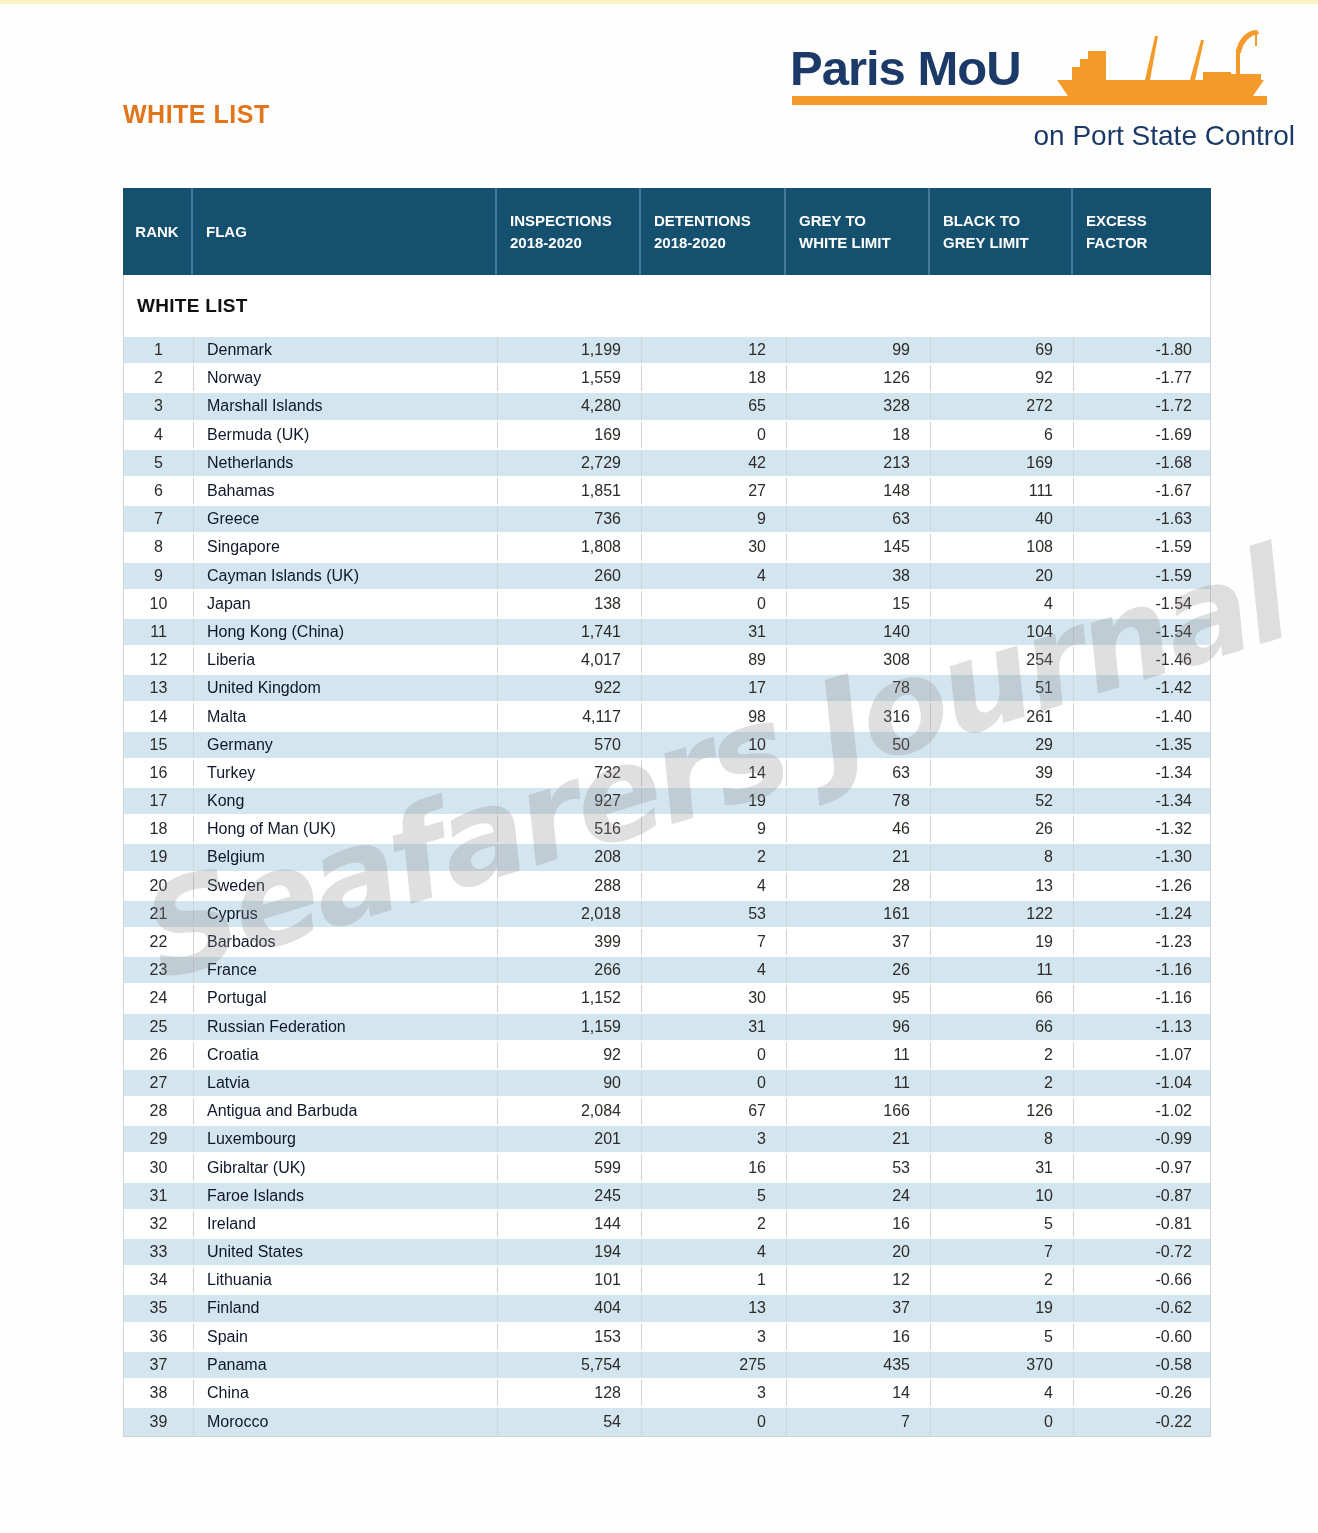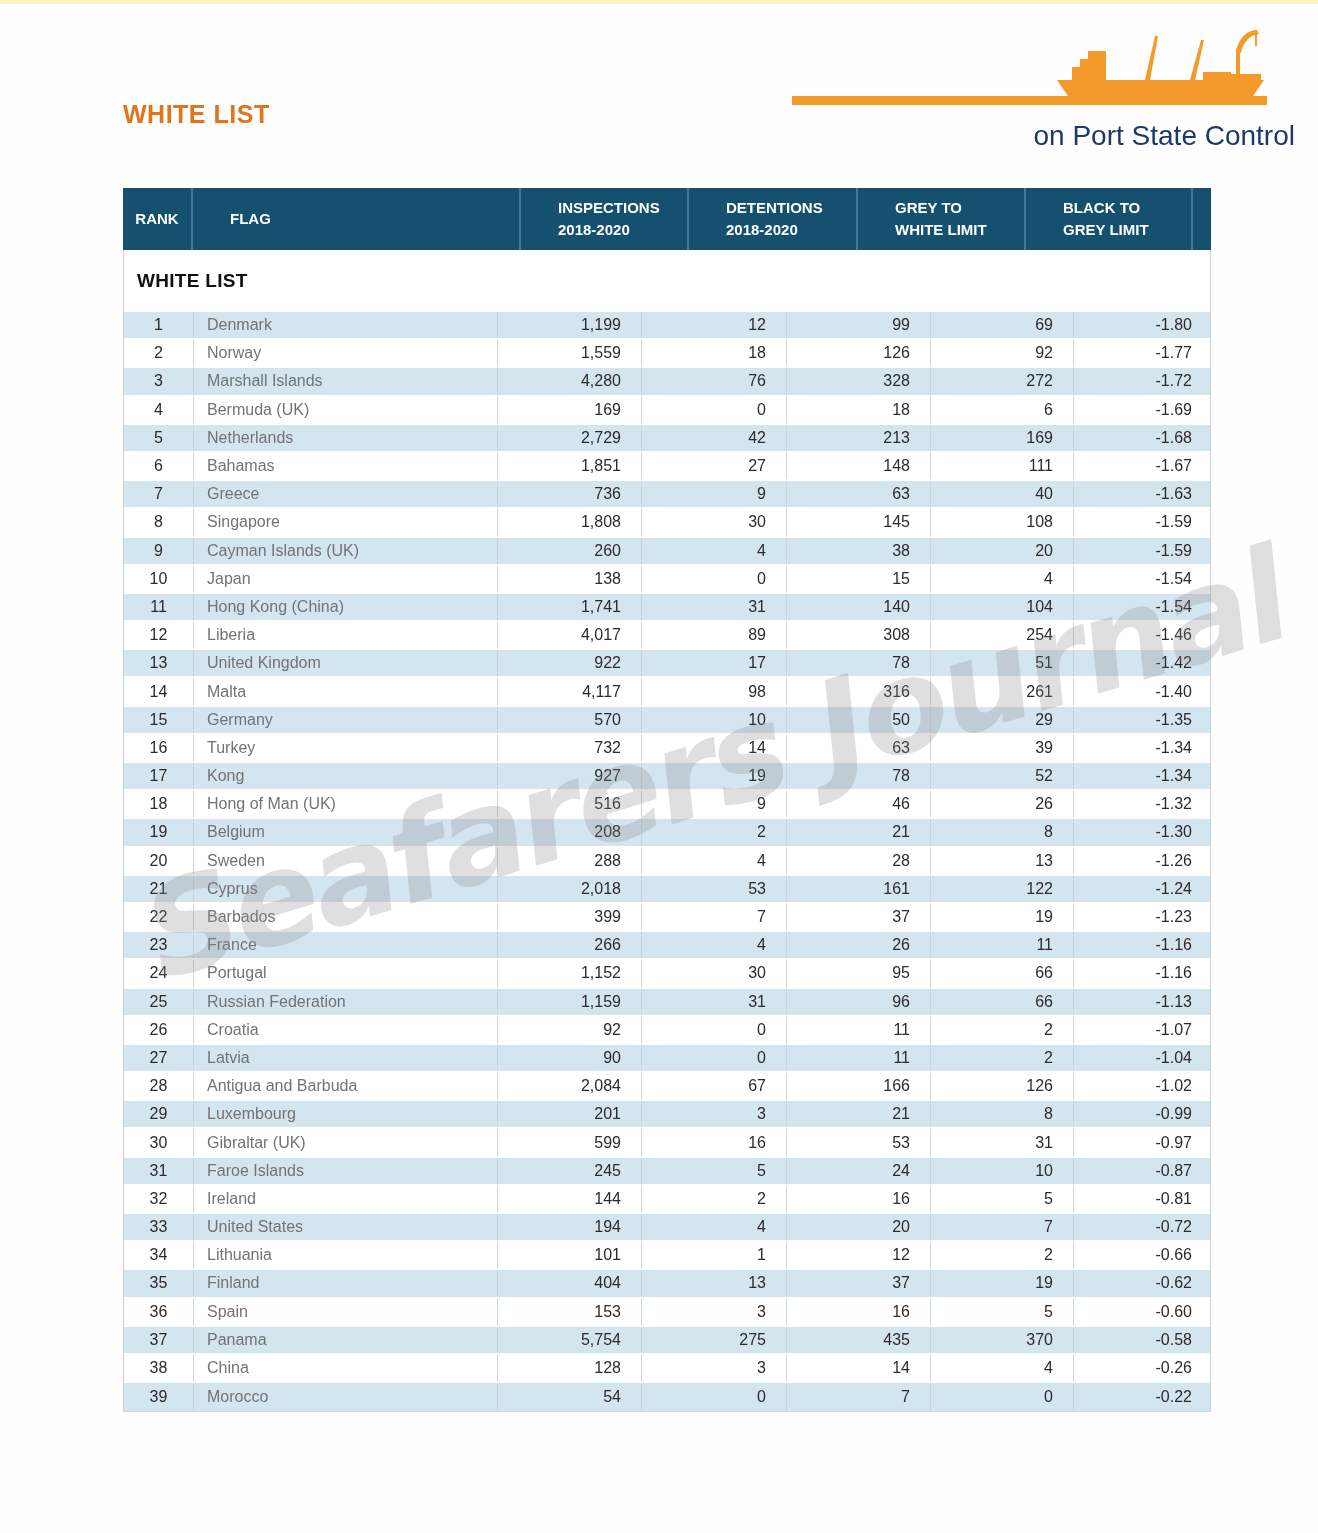--- a/index.html
+++ b/index.html
@@ -33,21 +33,21 @@
   }
   .logo-ship{ position:absolute; right:28px; top:-5px; width:212px; height:67px; }
   .logo-tagline{
     position:absolute; right:0; top:86px;
     font-size:28px; color:var(--brand-navy, #1c3a67);
   }
   
   .table{ position:absolute; left:123px; top:188px; width:1088px; }
   .thead{
     display:grid; grid-template-columns:var(--cols);
-    background:var(--header-bg, #15506f); height:62px;gap:24px;
+    background:var(--header-bg, #15506f); height:87px;
   }
   .th{
     display:flex; flex-direction:column; justify-content:center;
     color:#ffffff; font-weight:bold; font-size:15px; line-height:1.45;
     padding-left:13px; border-right:2px solid var(--header-divider, #44789a);
   }
   .th:last-child{ border-right:none; }
   .th.center{ padding-left:0; align-items:center; }
   .body-wrap{
     border-left:1px solid var(--grid-line, #ccd4d9);
@@ -65,41 +65,42 @@
   }
   .tr:last-child{ border-bottom:none; }
   .tr.alt{ background:var(--row-alt-bg, #d3e5ef); }
   .td{
     display:flex; align-items:center; font-size:16px; color:#2e2a28;
     border-right:1px solid var(--grid-line, #ccd4d9);
     white-space:nowrap; overflow:hidden;
   }
   .td:last-child{ border-right:none; }
   .td.col0{ justify-content:center; }
-  .td.col1{ justify-content:flex-start; padding-left:13px; color:#737373; }
+  .td.col1{ justify-content:flex-start; padding-left:13px; color:#0f172a; }
   .td.col2,.td.col3,.td.col4,.td.col5,.td.col6{ justify-content:flex-end; padding-right:20px; }
   
   .watermark{
     position:absolute; left:110px; top:690px; width:1210px;
     text-align:center; font-family:"DejaVu Sans", sans-serif;
     font-size:128px; font-weight:bold; font-style:italic; letter-spacing:-4px;
     color:rgba(138,138,138,0.27);
     transform:rotate(-17deg);
     pointer-events:none; white-space:nowrap; z-index:5;
   }
 </style>
 </head>
 <body>
 
 <div class="page">
   <div class="top-strip"></div>
 
   <div class="page-title">WHITE LIST</div>
 
   <div class="logo">
+    <span class="logo-brand">Paris MoU</span>
     <svg class="logo-ship" viewBox="0 0 212 67" xmlns="http://www.w3.org/2000/svg">
       <g fill="#f49a2b">
 
         <path d="M2,51 L209,51 L198,67 L13,67 Z"></path>
 
         <path d="M17,51 L17,38 L25,38 L25,30 L33,30 L33,22 L51,22 L51,51 Z"></path>
 
         <rect x="148" y="43" width="28" height="8"></rect>
 
         <polygon points="90,51 100,7 103,7 95,51"></polygon>
@@ -164,21 +165,21 @@
             <div class="td col2">1,559</div>
             <div class="td col3">18</div>
             <div class="td col4">126</div>
             <div class="td col5">92</div>
             <div class="td col6">-1.77</div>
           </div>
           <div class="tr alt">
             <div class="td col0">3</div>
             <div class="td col1">Marshall Islands</div>
             <div class="td col2">4,280</div>
-            <div class="td col3">76</div>
+            <div class="td col3">65</div>
             <div class="td col4">328</div>
             <div class="td col5">272</div>
             <div class="td col6">-1.72</div>
           </div>
           <div class="tr">
             <div class="td col0">4</div>
             <div class="td col1">Bermuda (UK)</div>
             <div class="td col2">169</div>
             <div class="td col3">0</div>
             <div class="td col4">18</div>

